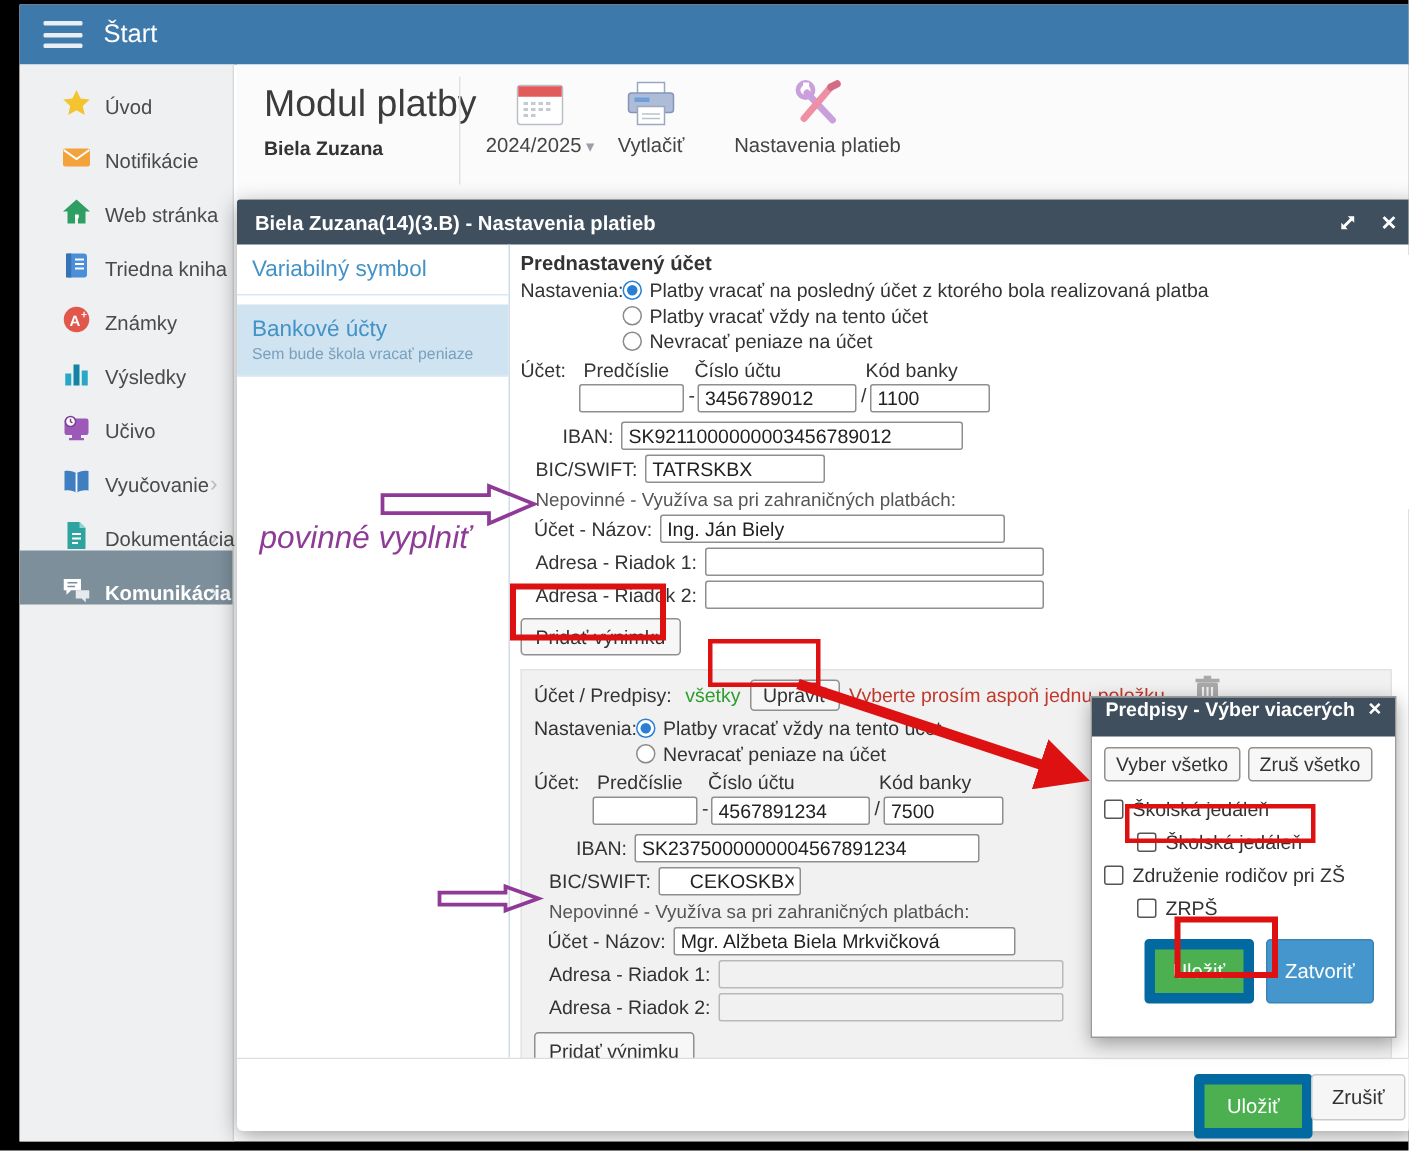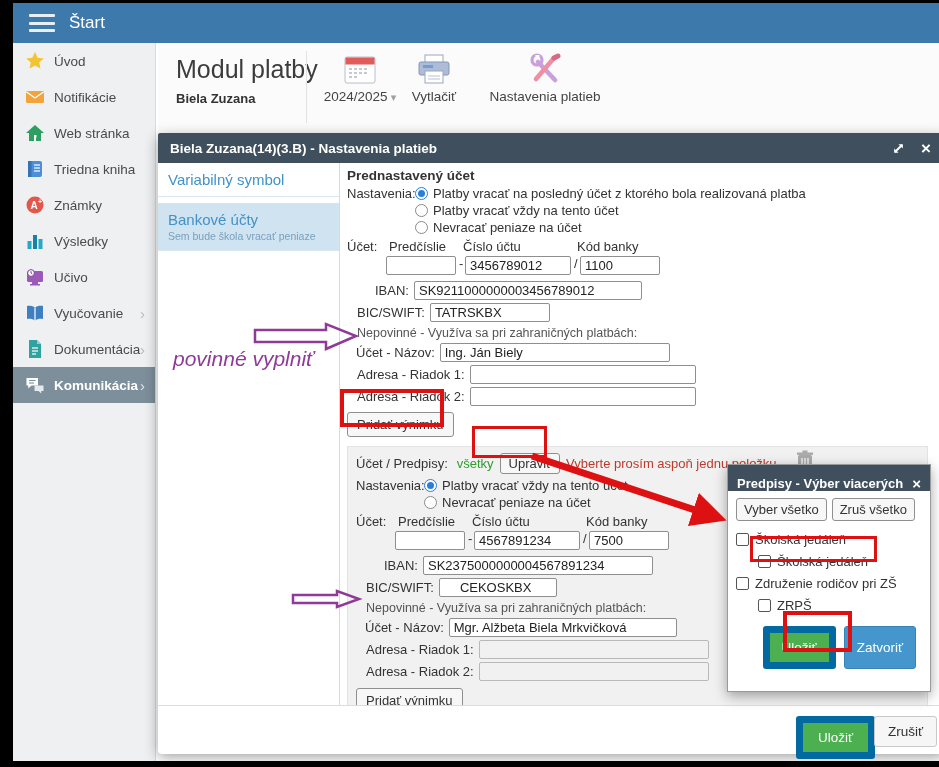--- a/index.html
+++ b/index.html
@@ -8,21 +8,21 @@
   .frame{position:absolute;left:13px;top:3px;width:933px;height:758px;background:#ffffff;overflow:hidden;}
 
   
   .topbar{position:absolute;left:0;top:0;width:933px;height:40px;background:#3d79ab;display:flex;align-items:center;}
   .hamburger{width:26px;height:18px;margin:0 14px 0 16px;display:flex;flex-direction:column;justify-content:space-between;cursor:pointer;}
   .hamburger div{height:3px;background:#e8eef3;border-radius:1px;}
   .topbar-title{color:#fff;font-size:17px;}
 
   
   .sidebar{position:absolute;left:0;top:40px;width:143px;height:718px;background:#eef0f1;border-right:1px solid #d9dcde;box-sizing:border-box;}
-  .side-item{height:36px;display:flex;align-items:center;padding-left:12px;cursor:pointer;position:relative;}
+  .side-item{height:36px;display:flex;align-items:flex-end;padding-left:28px;cursor:pointer;position:relative;}
   .side-item .s-icon{width:20px;height:20px;margin-right:9px;flex:0 0 20px;}
   .side-item .s-label{font-size:13.5px;color:#4a4a4a;}
   .side-item .s-chev{position:absolute;right:10px;color:#b4bcc1;font-size:15px;}
   .side-item.active{background:#7d8f9b;}
   .side-item.active .s-label{color:#fff;font-weight:bold;}
   .side-item.active .s-chev{color:#dfe5e8;}
 
   
   .main-header{position:absolute;left:145px;top:40px;right:0;height:90px;background:#fbfbfb;}
   .mh-title{position:absolute;left:18px;top:12px;font-size:25px;color:#3c3c3c;}
@@ -76,21 +76,21 @@
   .btn-green{background:#4caf50;border:7px solid #0369a1;color:#fff;border-radius:3px;padding:7px 15px;
              font:13.5px "Liberation Sans","DejaVu Sans",sans-serif;cursor:pointer;}
   .btn-light{background:#f6f6f6;border:1px solid #c9c9c9;color:#333;border-radius:3px;padding:7px 13px;
              font:13.5px "Liberation Sans","DejaVu Sans",sans-serif;cursor:pointer;}
   .btn-blue{background:#4596cc;border:1px solid #3a83b5;color:#fff;border-radius:3px;padding:7px 12px;
             font:13.5px "Liberation Sans","DejaVu Sans",sans-serif;cursor:pointer;}
 
   
   .popup{position:absolute;left:714px;top:461px;width:202px;height:226px;background:#fff;border:1px solid #9a9a9a;
          box-shadow:0 4px 12px rgba(0,0,0,.35);z-index:40;}
-  .pp-titlebar{height:26px;background:#3f4f5d;display:flex;align-items:flex-end;}
+  .pp-titlebar{height:26px;background:#3f4f5d;display:flex;align-items:flex-start;}
   .pp-title{color:#fff;font-size:13px;font-weight:bold;margin-left:9px;flex:1;}
   .pp-close{color:#fff;font-weight:bold;font-size:15px;margin-right:9px;cursor:pointer;line-height:1;}
   .pp-body{padding:7px 8px;}
   .pp-btnrow{display:flex;gap:5px;margin-bottom:7px;}
   .cb-row{display:flex;align-items:center;height:22px;font-size:13px;color:#333;}
   .cb-row.indent{margin-left:22px;}
   .cb{width:13px;height:13px;border:1.5px solid #555;border-radius:2px;background:#fff;margin-right:6px;box-sizing:border-box;cursor:pointer;}
   .pp-actions{margin-top:10px;display:flex;justify-content:flex-end;gap:8px;padding-right:6px;}
 
   
@@ -377,21 +377,21 @@
             <span class="inp" style="left:227px">/</span>
             <input class="inputc inp" style="left: 233px; width: 80px;" value="7500">
           </div>
 
           <div class="frow" style="padding-left:28px">
             <label>IBAN:</label>
             <input class="inputc" style="width: 230px;" value="SK2375000000004567891234">
           </div>
           <div class="frow" style="padding-left:10px">
             <label>BIC/SWIFT:</label>
-            <input class="inputc" style="width: 118px; padding-left: 20px;" value="CEKOSKBX">
+            <input class="inputc" style="width: 95px; padding-left: 20px;" value="CEKOSKBX">
           </div>
           <div class="note" style="padding-left:10px">Nepovinné - Využíva sa pri zahraničných platbách:</div>
           <div class="frow" style="padding-left:9px">
             <label>Účet - Názov:</label>
             <input class="inputc" style="width: 228px;" value="Mgr. Alžbeta Biela Mrkvičková">
           </div>
           <div class="frow" style="padding-left:10px">
             <label>Adresa - Riadok 1:</label>
             <input class="inputc gray" style="width: 230px;" value="">
           </div>

